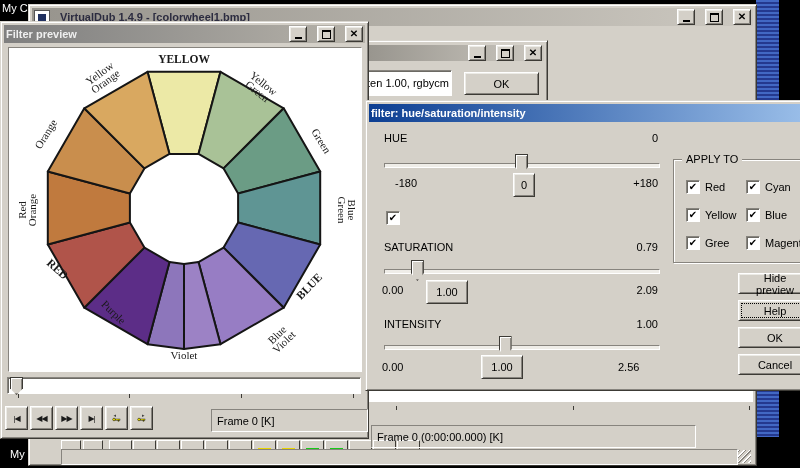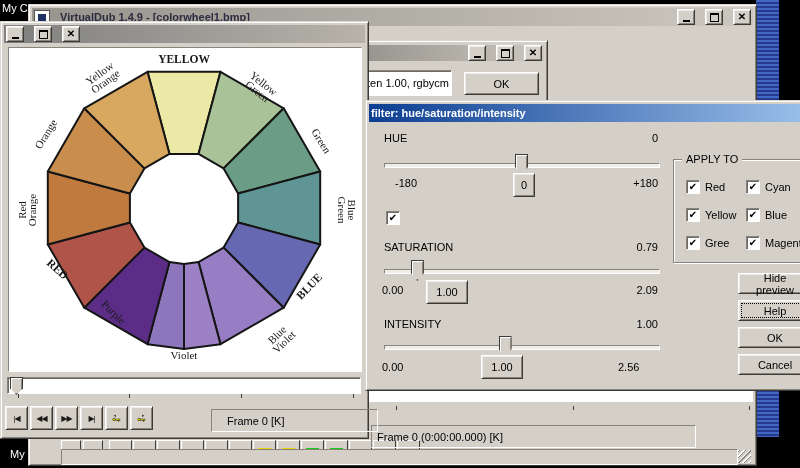--- a/index.html
+++ b/index.html
@@ -132,20 +132,21 @@
       </div>
   </div>
   <div class="edit" style="left:1px;top:29px;width:86px;height:24px;overflow:hidden;justify-content:flex-end;padding-right:2px;">
     <span style="white-space:nowrap;">nten 1.00, rgbycm</span>
   </div>
   <button class="btn raised" style="left:103px;top:31px;width:75px;height:23px;">OK</button>
 </div>
 
 <div class="win" style="left:0;top:21px;width:367px;height:416px;z-index:3;">
   <div class="tb tb-inactive" style="top:3px;">
+    <div class="tb-label">Filter preview</div>
     <div class="tbtn">
         <div class="glyph-min"></div>
       </div>
     <div class="tbtn">
         <div class="glyph-max"></div>
       </div>
     <div class="tbtn">
         <span class="glyph-x">✕</span>
       </div>
   </div>
@@ -207,21 +208,21 @@
       <button class="navbtn raised" style="left: 125px;">
         <svg width="18" height="16" viewBox="0 0 18 16">
           <path d="M10 1 L15 3.5 L10 6 Z" fill="#404040"></path>
           <circle cx="4" cy="11" r="2.6" fill="#f2e400" stroke="#000"></circle>
           <rect x="7" y="10" width="9" height="2.4" fill="#f2e400" stroke="#000" stroke-width="0.8"></rect>
           <rect x="12" y="12" width="2" height="2.5" fill="#f2e400" stroke="#000" stroke-width="0.8"></rect>
         </svg>
       </button>
     </div>
 
-  <div class="well" style="left:210px;top:387px;width:150px;height:21px;display:flex;align-items:center;padding-left:15px;">
+  <div class="well" style="left:210px;top:387px;width:150px;height:21px;display:flex;align-items:center;padding-left:5px;">
     <span>Frame 0 [K]</span>
   </div>
 </div>
 
 <div class="win" style="left:365px;top:100px;width:448px;height:289px;z-index:4;">
   <div class="tb tb-active" style="top:3px;">
     <div class="tb-label">filter: hue/saturation/intensity</div>
   </div>
 
   <div class="lbl" style="left:18px;top:31px;">HUE</div>

